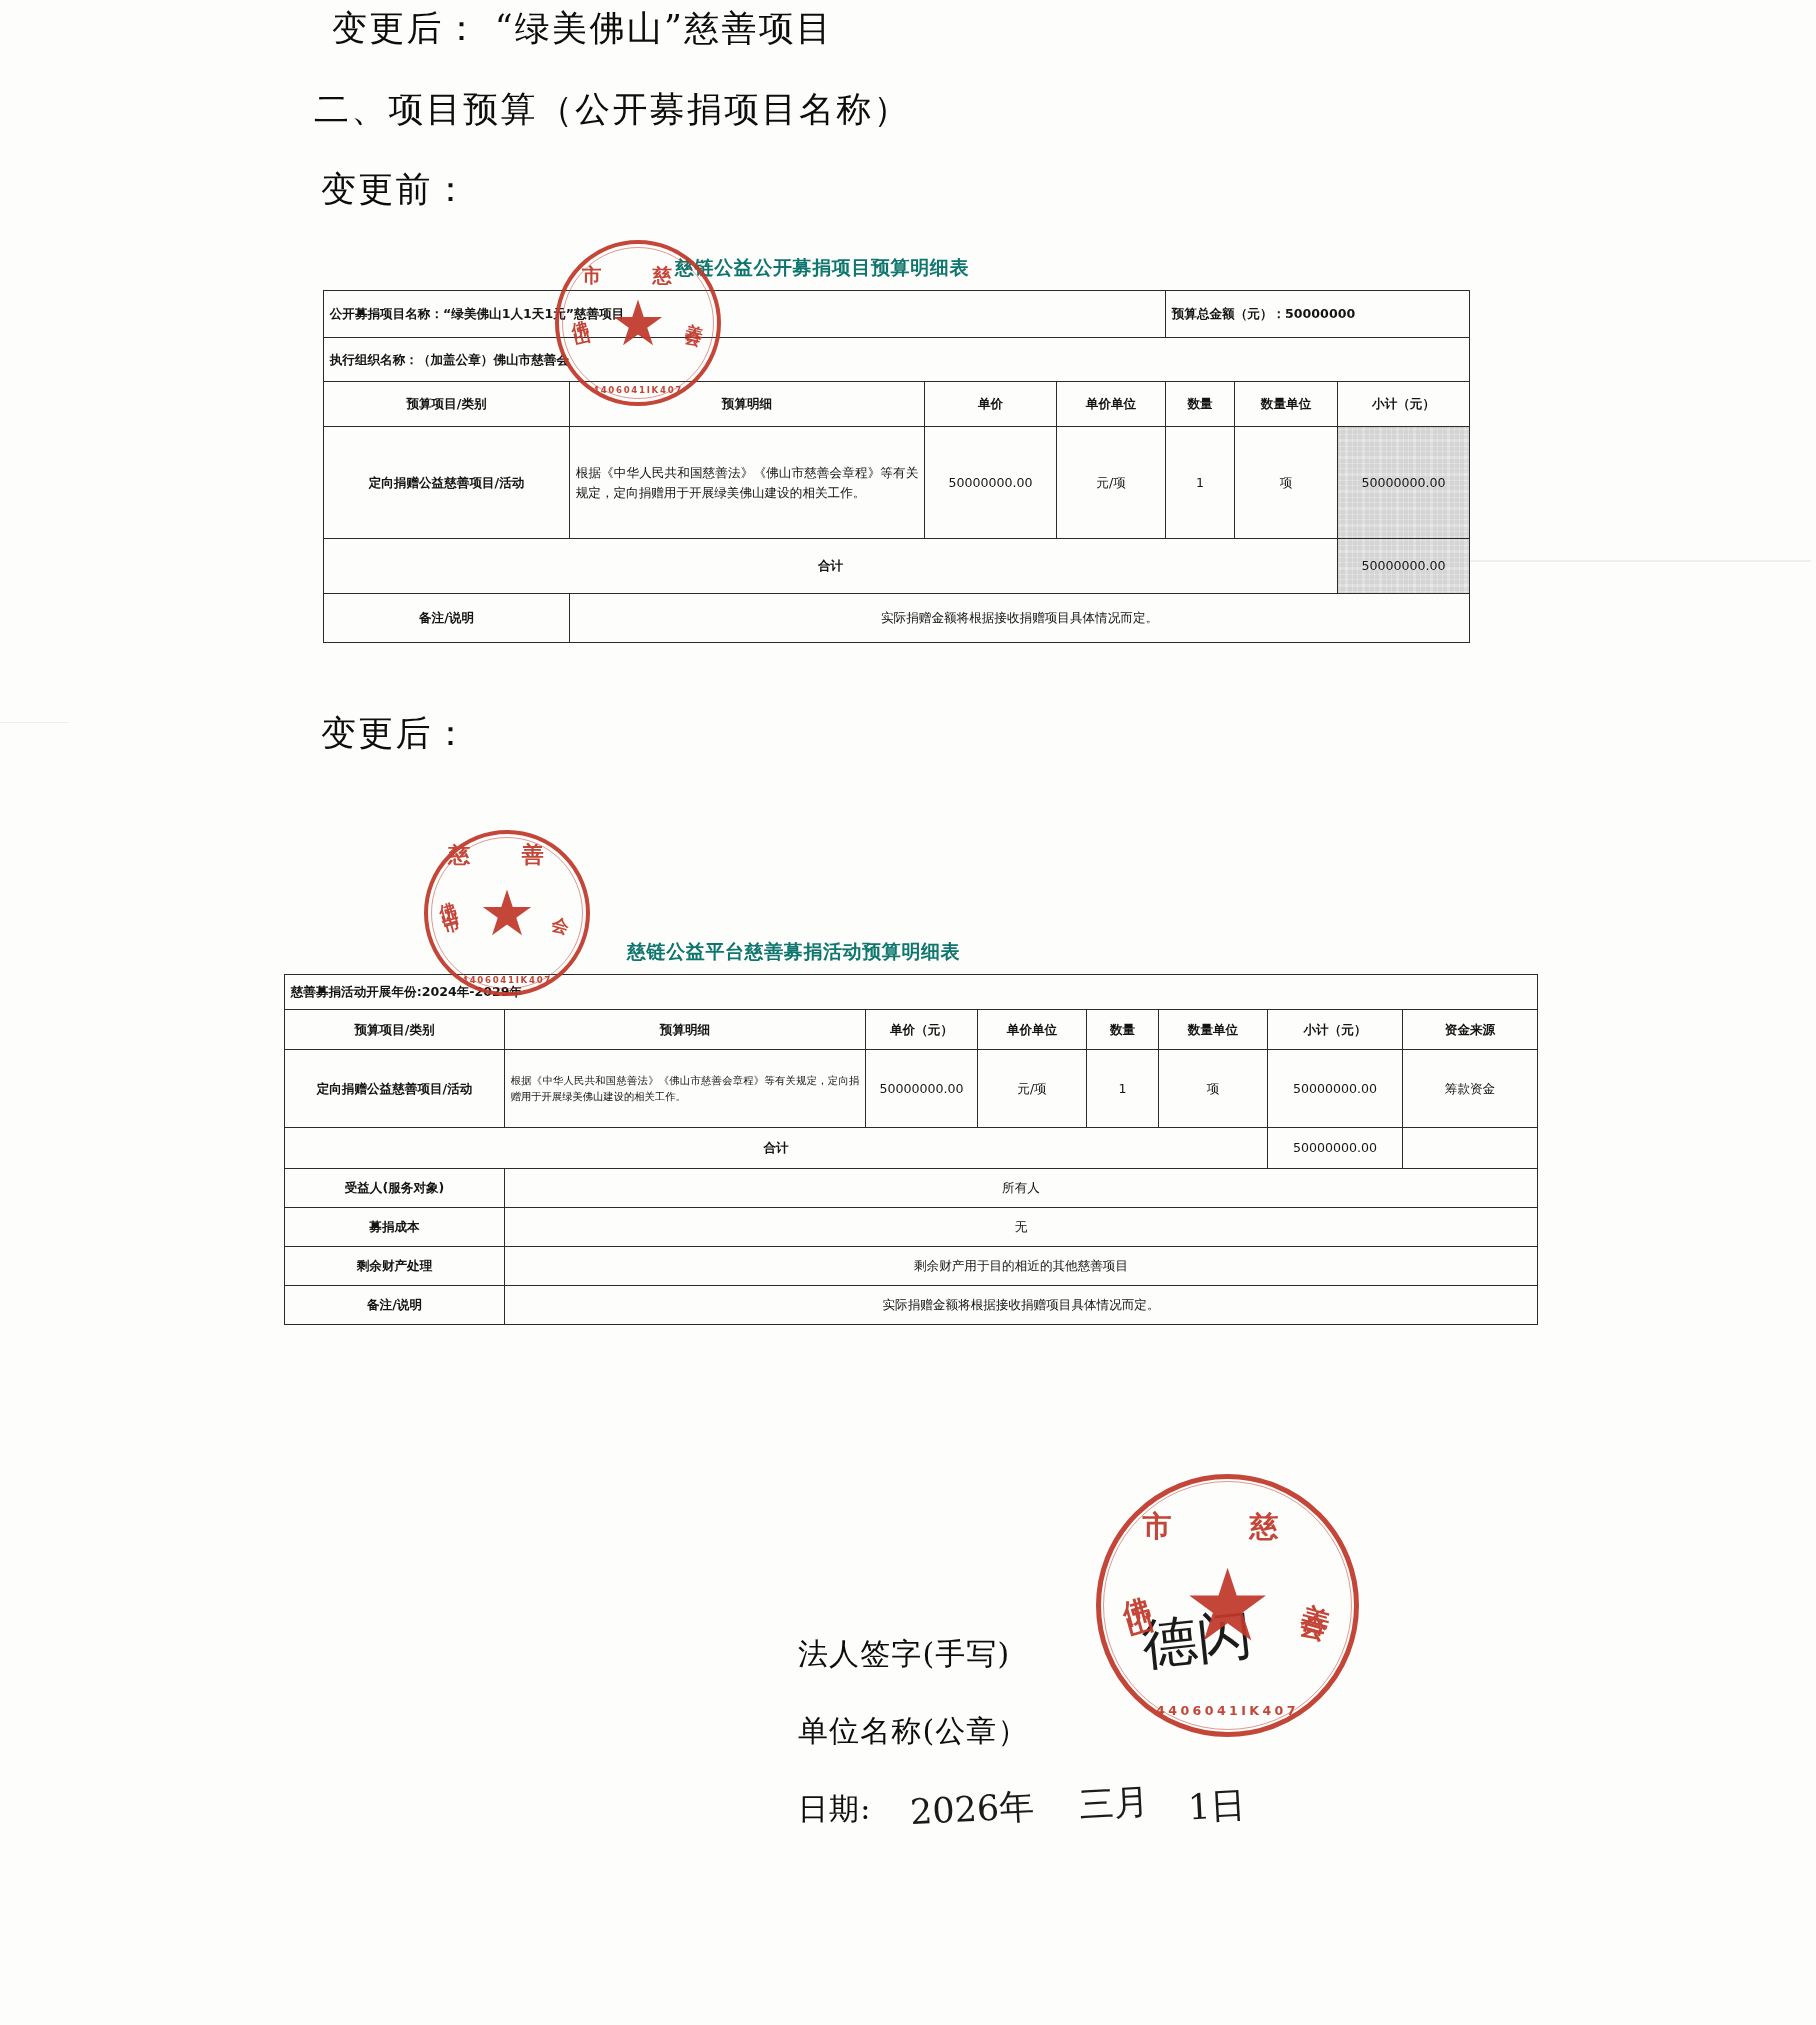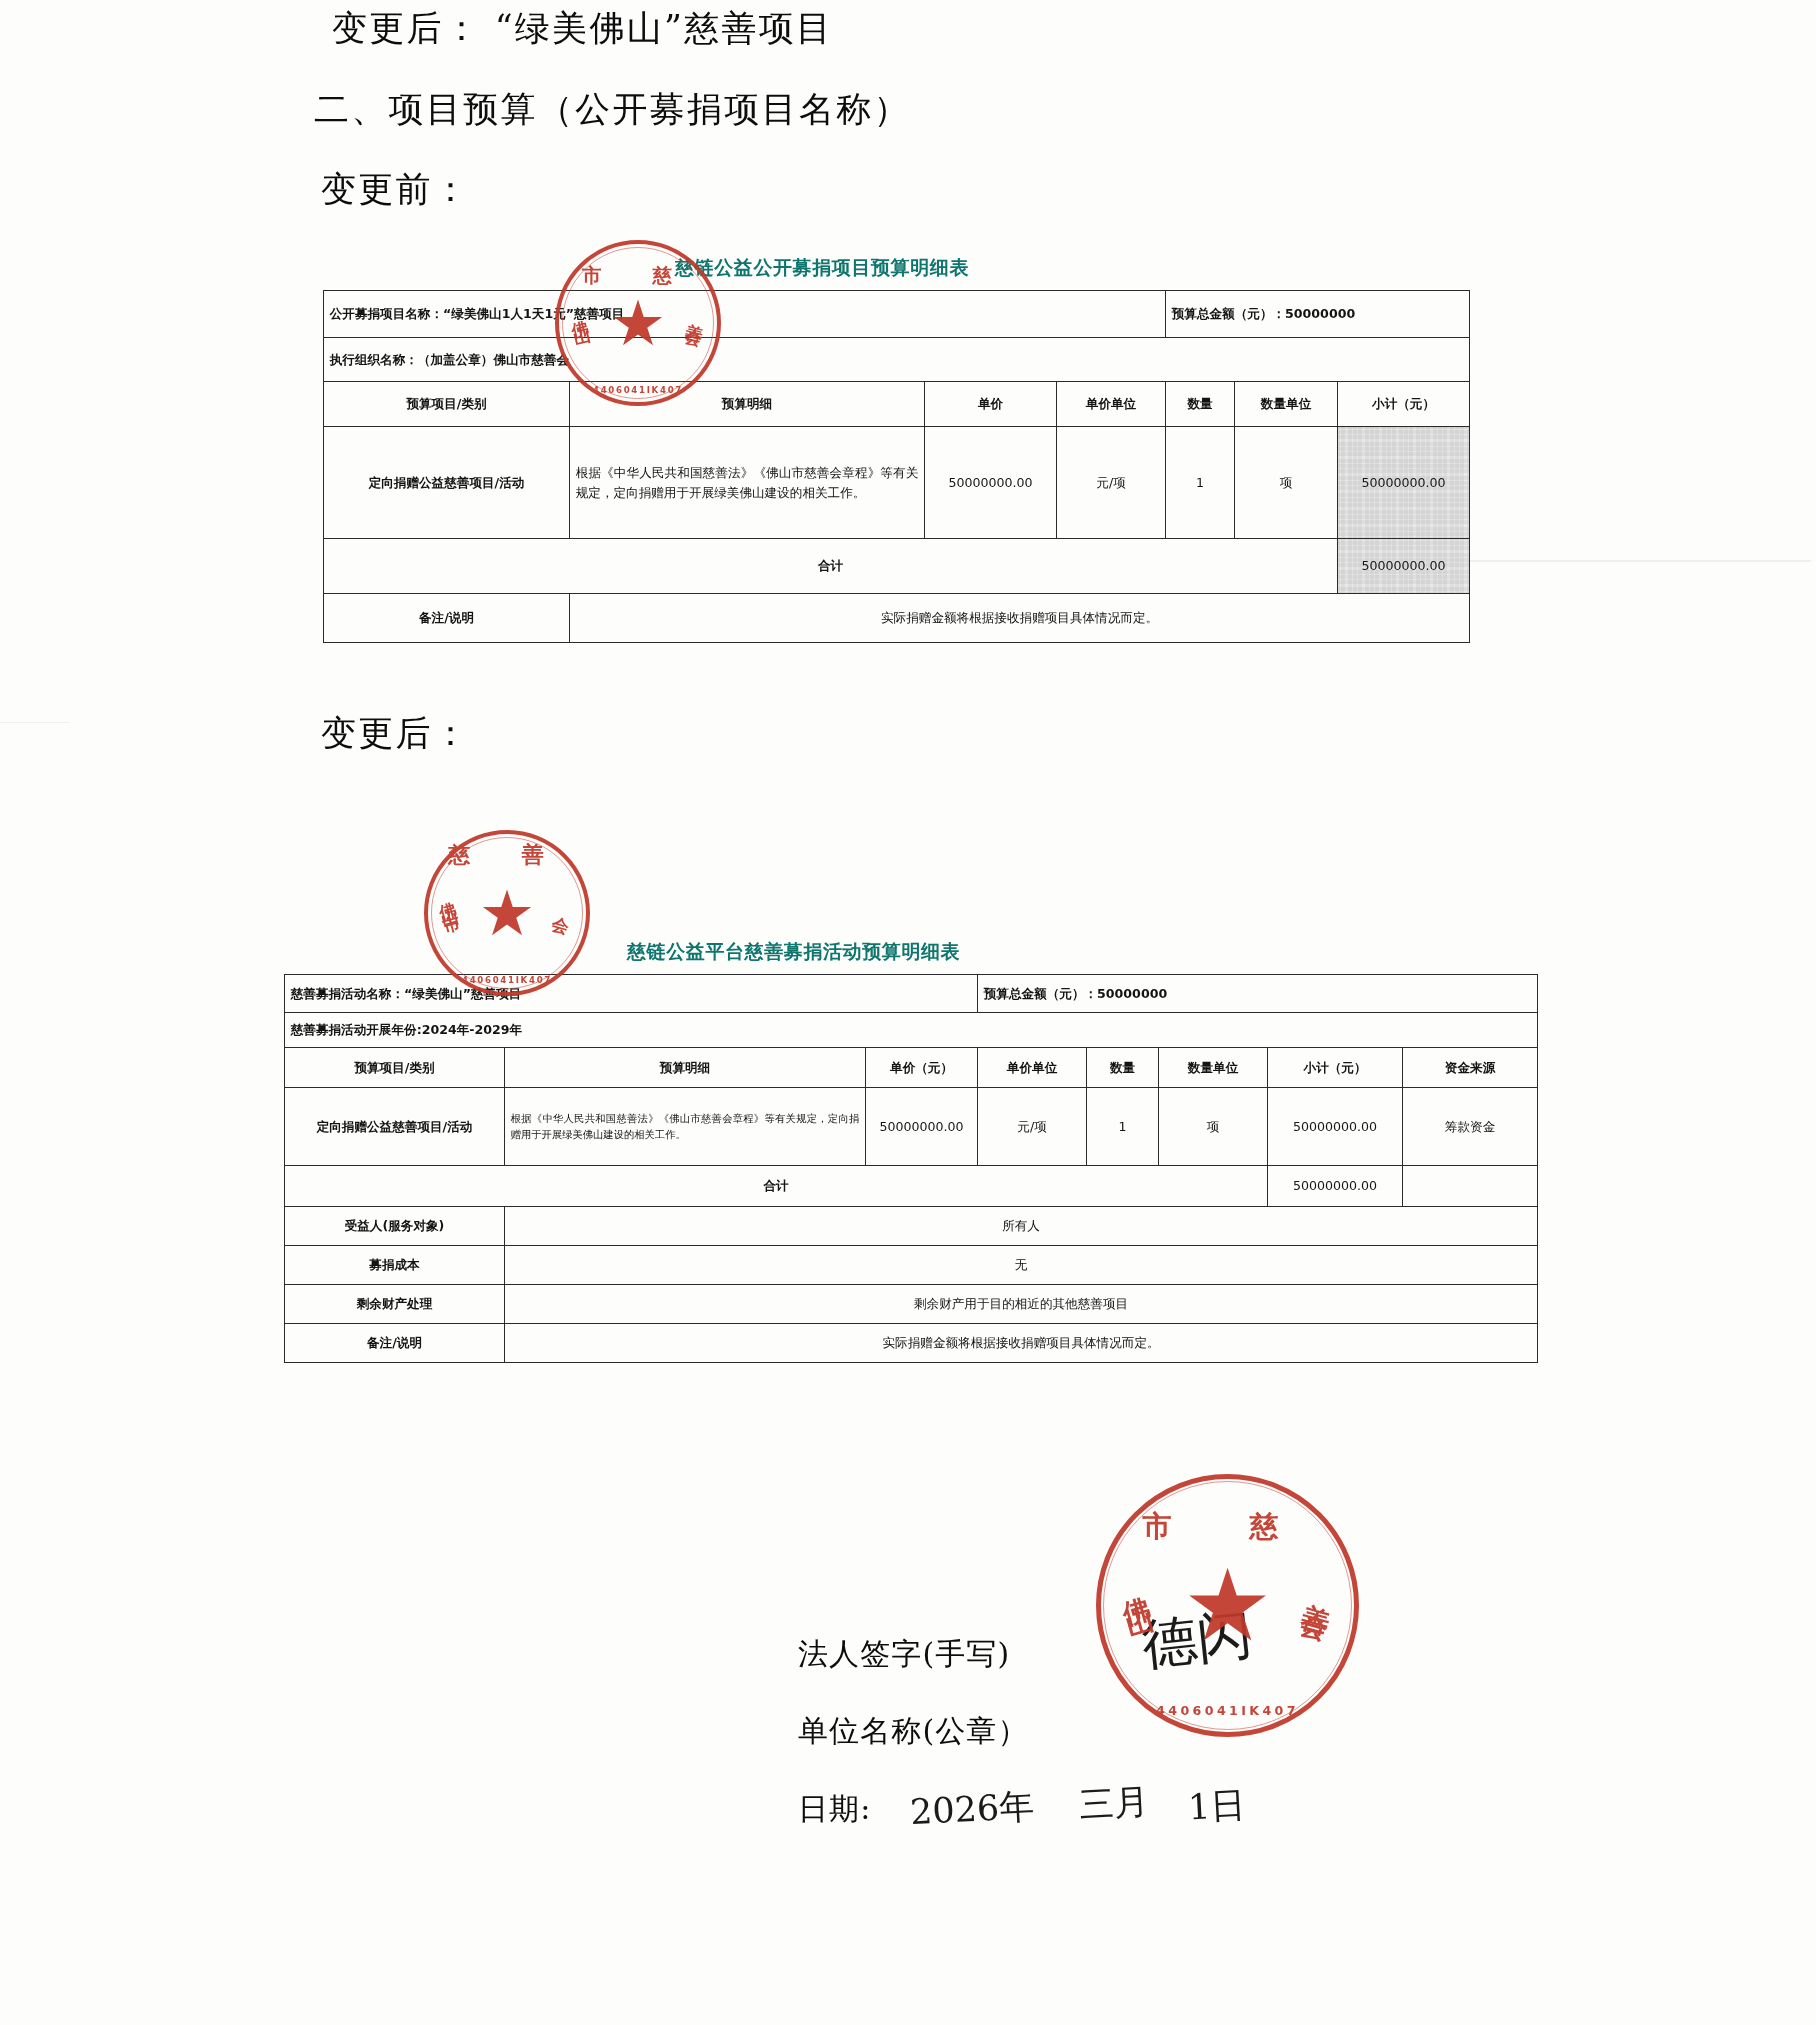--- a/index.html
+++ b/index.html
@@ -245,28 +245,20 @@
         <col style="width:220px">
         <col style="width:361px">
         <col style="width:112px">
         <col style="width:109px">
         <col style="width:72px">
         <col style="width:109px">
         <col style="width:135px">
         <col style="width:135px">
       </colgroup>
       <tbody>
-        <tr style="height:38px;">
-          <td class="lft b small" colspan="3">
-            <span>慈善募捐活动名称：</span><span>“绿美佛山”慈善项目</span>
-          </td>
-          <td class="lft b small" colspan="5">
-            <span>预算总金额（元）：</span><span>50000000</span>
-          </td>
-        </tr>
         <tr style="height:35px;">
           <td class="lft b small" colspan="8">
             <span>慈善募捐活动开展年份:</span><span>2024年-2029年</span>
           </td>
         </tr>
         <tr style="height:40px;">
           <td class="ctr b small">预算项目/类别</td>
           <td class="ctr b small">预算明细</td>
           <td class="ctr b small">单价（元）</td>
           <td class="ctr b small">单价单位</td>

